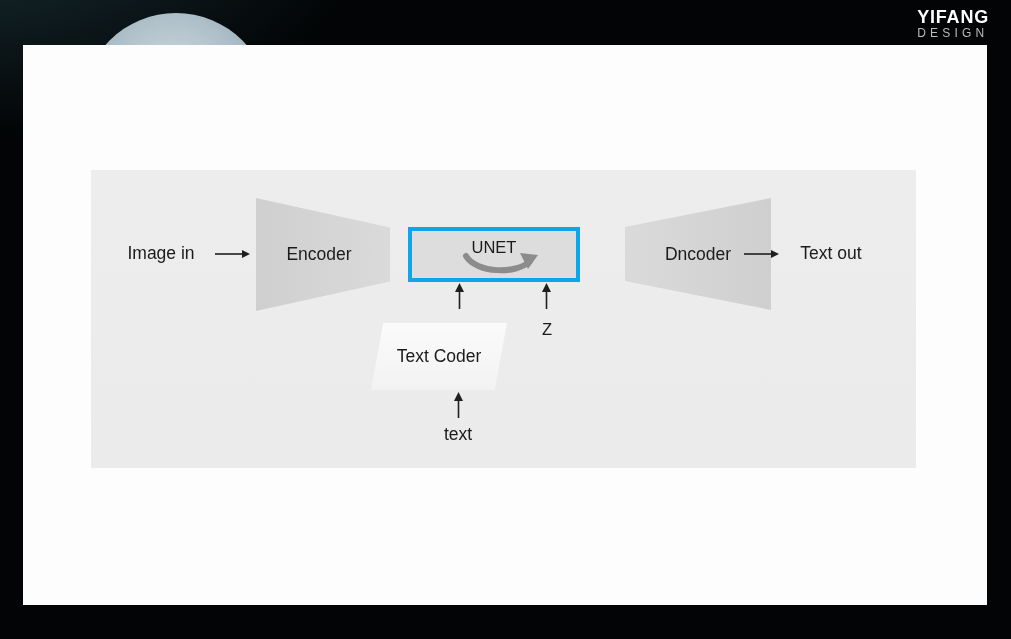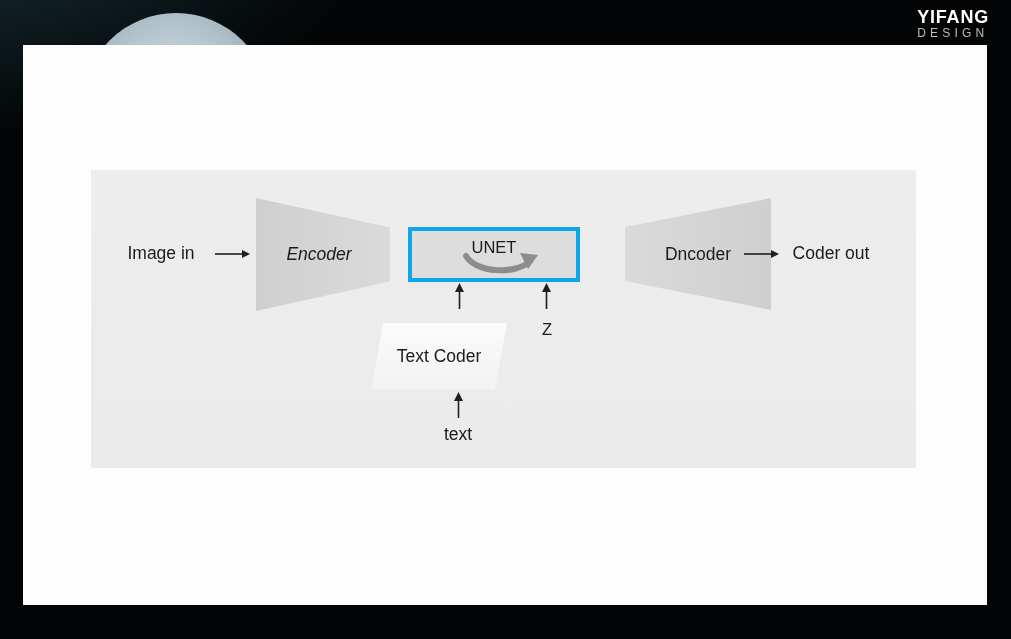--- a/index.html
+++ b/index.html
@@ -129,21 +129,21 @@
 <div class="lbl" style="left:113px; top:243px; width:96px;">Image in</div>
 
 <span class="arrow" style="left:215px; top:249px;">
   <svg width="36" height="10" viewBox="0 0 36 10">
     <line x1="0" y1="5" x2="27" y2="5" stroke="#1f1f1f" stroke-width="1.6"></line>
     <path d="M27 1 L35 5 L27 9 Z" fill="#1f1f1f"></path>
   </svg>
 </span>
 
 <div class="shape encoder-shape">
-  <span class="shape-label" style="margin-right:8px;font-style:italic;">Encoder</span>
+  <span class="shape-label" style="margin-right:8px;">Encoder</span>
 </div>
 
 <div class="unet-box">
   <div class="unet-label">UNET</div>
   <span class="curved-arrow">
     <svg width="82" height="26" viewBox="0 0 82 26">
       <path d="M6 5 C 16 22, 56 24, 70 10" fill="none" stroke="#8c8c8c" stroke-width="6" stroke-linecap="round"></path>
       <path d="M60 2 L78 4 L68 18 Z" fill="#8c8c8c"></path>
     </svg>
   </span>
@@ -182,13 +182,13 @@
   <span class="shape-label">Dncoder</span>
 </div>
 
 <span class="arrow" style="left:744px; top:249px;">
   <svg width="36" height="10" viewBox="0 0 36 10">
     <line x1="0" y1="5" x2="27" y2="5" stroke="#1f1f1f" stroke-width="1.6"></line>
     <path d="M27 1 L35 5 L27 9 Z" fill="#1f1f1f"></path>
   </svg>
 </span>
 
-<div class="lbl" style="left:778px; top:243px; width:106px;">Coder out</div>
+<div class="lbl" style="left:778px; top:243px; width:106px;">Text out</div>
 
 </body></html>

